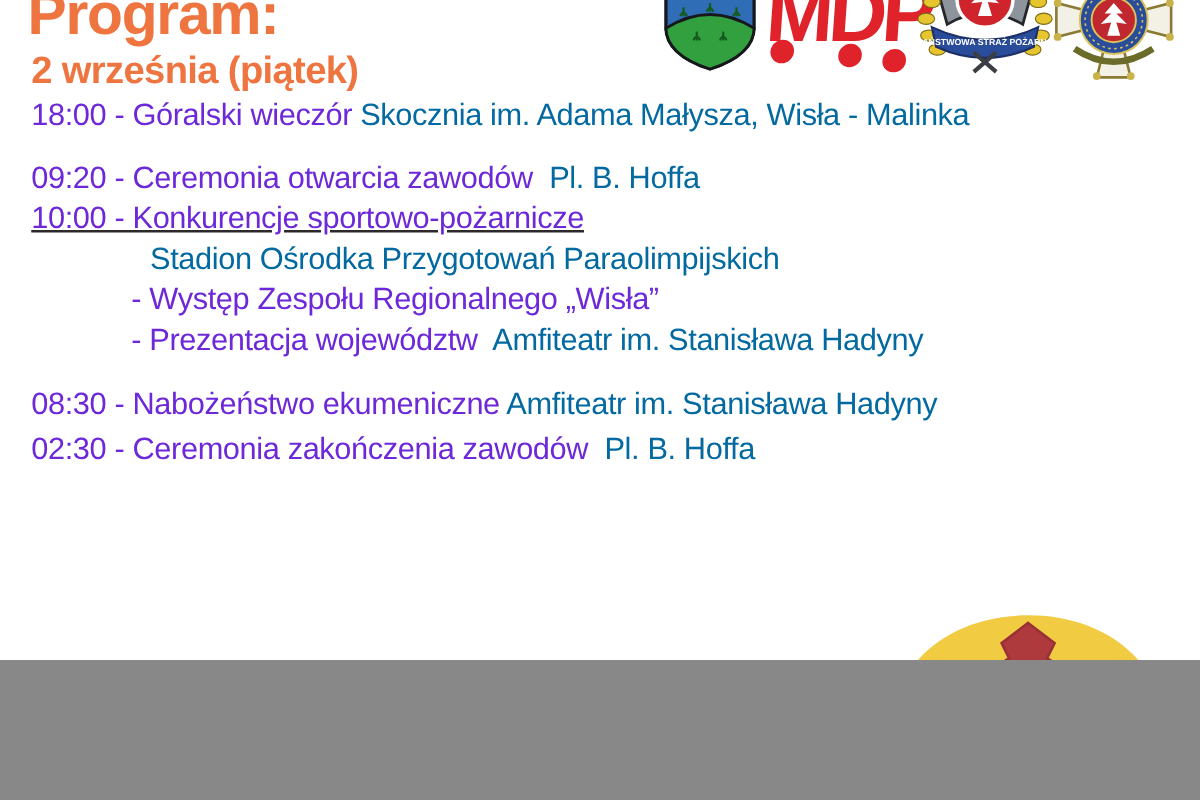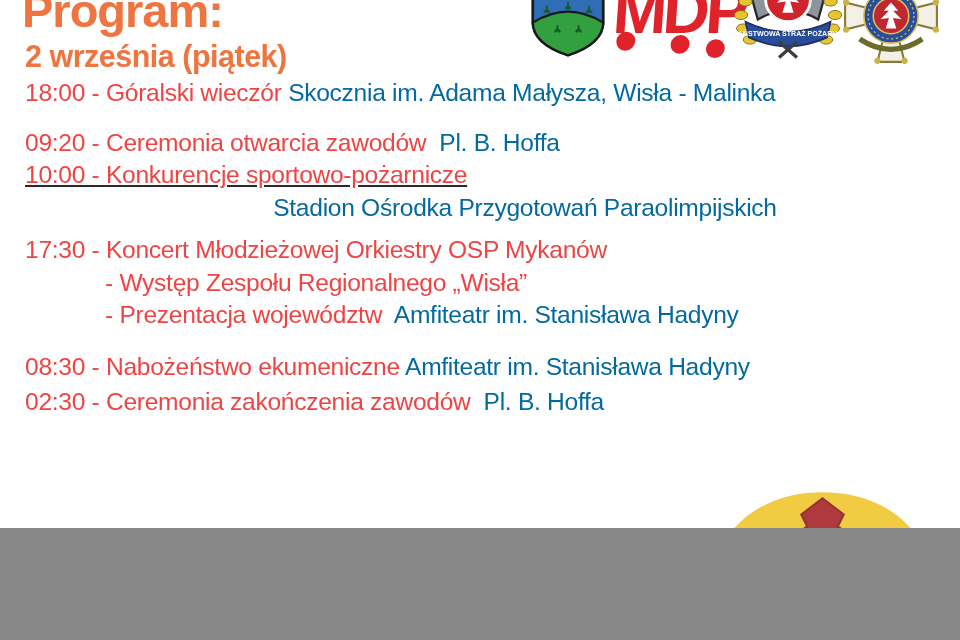--- a/index.html
+++ b/index.html
@@ -8,21 +8,21 @@
 
   
   .title{position:absolute;left:22px;top:-17px;font-size:47px;font-weight:700;
          color:#ee7440;letter-spacing:-1px;}
   .schedule{position:absolute;left:25px;top:36px;width:905px;}
   .sec+.sec{margin-top:17px;}
   .sec-h{font-size:30.5px;font-weight:700;color:#ee7440;line-height:41px;margin:0;letter-spacing:-0.5px;}
   .line{font-size:24.6px;line-height:32.5px;letter-spacing:-0.3px;white-space:pre;color:#2d292a;}
   .line.gap{margin-top:10px;}
   .sec:last-child .line{line-height:35.5px;}
-  .black{color:#ef4444;}
+  .black{color:#6d28d9;}
   .orange{color:#0369a1;}
 
   
   .logo{position:absolute;}
 
   
   .circ{position:absolute;border-radius:50%;box-sizing:border-box;overflow:hidden;
         background:#e8eadf;}
   .circ .ph{position:absolute;left:0;right:0;}
   #circA{left:6px;top:546px;width:354px;height:354px;border:21px solid #f49a3e;}
@@ -113,22 +113,21 @@
   </svg>
 
   <div class="schedule">
       <section class="sec">
         <h2 class="sec-h">2 września (piątek)</h2>
         <div class="line" style="padding-left: 0px;"><span class="black">18:00 - Góralski wieczór </span><span class="orange">Skocznia im. Adama Małysza, Wisła - Malinka</span></div>
       </section>
       <section class="sec">
         <div class="line" style="padding-left: 0px;"><span class="black">09:20 - Ceremonia otwarcia zawodów  </span><span class="orange">Pl. B. Hoffa</span></div>
         <div class="line" style="padding-left: 0px; text-decoration: underline;"><span class="black">10:00 - Konkurencje sportowo-pożarnicze</span></div>
-        <div class="line" style="padding-left: 95px; text-align: center;"><span class="orange">Stadion Ośrodka Przygotowań Paraolimpijskich</span></div>
-        <div class="line gap" style="padding-left: 0px;"><span class="black">17:30 - Koncert Młodzieżowej Orkiestry OSP Mykanów</span></div>
+        <div class="line" style="padding-left: 95px;"><span class="orange">Stadion Ośrodka Przygotowań Paraolimpijskich</span></div>
         <div class="line" style="padding-left: 80px;"><span class="black">- Występ Zespołu Regionalnego „Wisła”</span></div>
         <div class="line" style="padding-left: 80px;"><span class="black">- Prezentacja województw  </span><span class="orange">Amfiteatr im. Stanisława Hadyny</span></div>
       </section>
       <section class="sec">
         <div class="line" style="padding-left: 0px;"><span class="black">08:30 - Nabożeństwo ekumeniczne </span><span class="orange">Amfiteatr im. Stanisława Hadyny</span></div>
         <div class="line" style="padding-left: 0px;"><span class="black">02:30 - Ceremonia zakończenia zawodów  </span><span class="orange">Pl. B. Hoffa</span></div>
       </section>
     </div>
 
   <div class="circ" id="circA">

